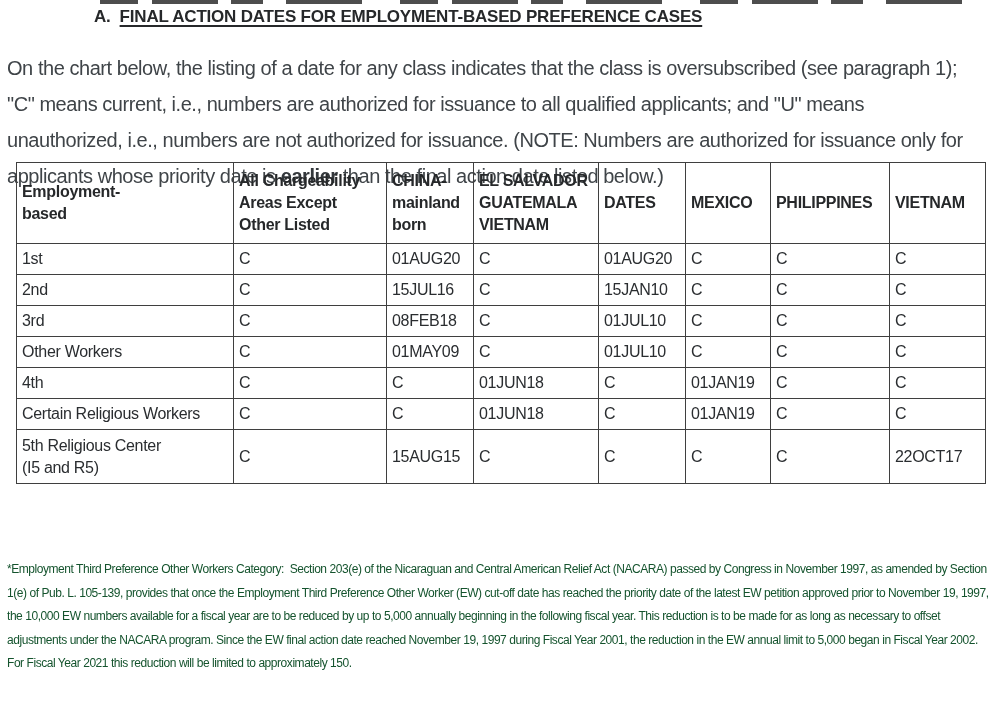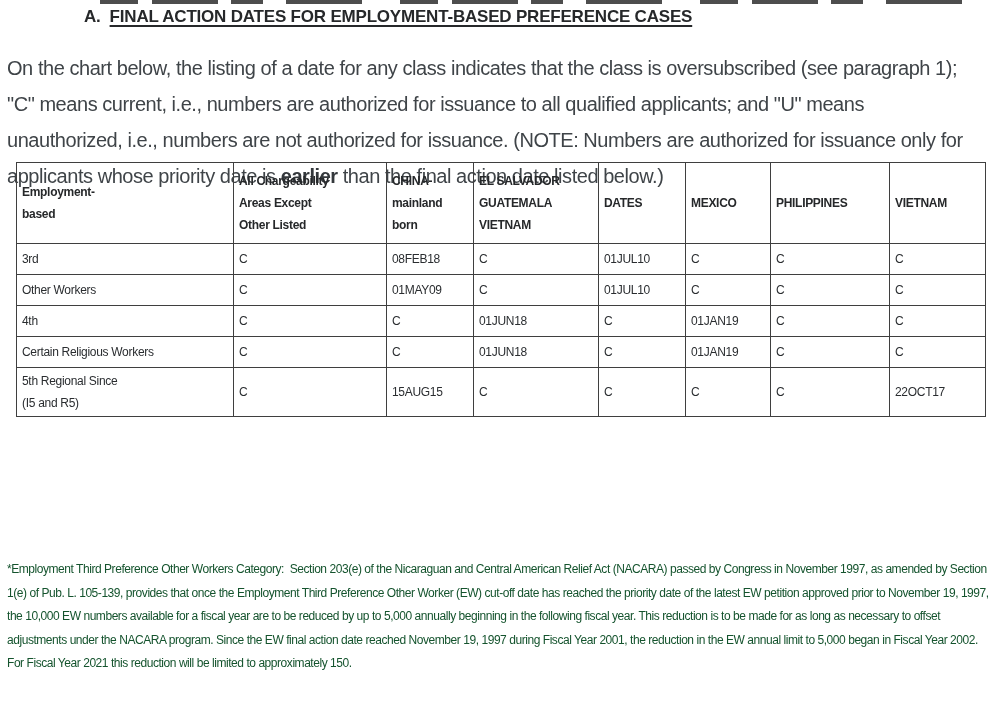--- a/index.html
+++ b/index.html
@@ -22,21 +22,21 @@
     background: repeating-linear-gradient(90deg,
       #2e2e2e 0 38px, transparent 38px 52px,
       #2e2e2e 52px 118px, transparent 118px 131px,
       #2e2e2e 131px 163px, transparent 163px 186px,
       #2e2e2e 186px 262px, transparent 262px 300px);
     opacity: .85;
   }
 
   .doc-heading {
     position: absolute;
-    top: 7px; left: 84px;
+    top: 7px; left: 94px;
     font-size: 17px;
     font-weight: bold;
     letter-spacing: -0.2px;
     color: #26282a;
     white-space: nowrap;
   }
   .doc-heading .prefix { text-decoration: none; margin-right: 9px; }
   .doc-heading .underlined {
     text-decoration: underline;
     text-underline-offset: 3px;
@@ -54,21 +54,21 @@
     white-space: pre-wrap;
   }
   .intro b { color: #34383c; }
 
   table.fad {
     position: absolute;
     top: 162px; left: 16px;
     width: 969px;
     border-collapse: collapse;
     table-layout: fixed;
-    font-size: 12px;
+    font-size: 16px;
     letter-spacing: -0.3px;
     color: #2a2d30;
   }
   table.fad th, table.fad td {
     border: 1px solid #3f3f3f;
     vertical-align: middle;
     text-align: left;
     padding: 2px 4px 2px 5px;
     overflow: hidden;
   }
@@ -133,20 +133,40 @@
 GUATEMALA
 VIETNAM</th>
           <th>DATES</th>
           <th>MEXICO</th>
           <th>PHILIPPINES</th>
           <th>VIETNAM</th>
         </tr>
     </thead>
     <tbody>
         <tr>
+          <td class="rowlabel">1st</td>
+          <td>C</td>
+          <td>01AUG20</td>
+          <td>C</td>
+          <td>01AUG20</td>
+          <td>C</td>
+          <td>C</td>
+          <td>C</td>
+        </tr>
+        <tr>
+          <td class="rowlabel">2nd</td>
+          <td>C</td>
+          <td>15JUL16</td>
+          <td>C</td>
+          <td>15JAN10</td>
+          <td>C</td>
+          <td>C</td>
+          <td>C</td>
+        </tr>
+        <tr>
           <td class="rowlabel">3rd</td>
           <td>C</td>
           <td>08FEB18</td>
           <td>C</td>
           <td>01JUL10</td>
           <td>C</td>
           <td>C</td>
           <td>C</td>
         </tr>
         <tr>
@@ -173,21 +193,21 @@
           <td class="rowlabel">Certain Religious Workers</td>
           <td>C</td>
           <td>C</td>
           <td>01JUN18</td>
           <td>C</td>
           <td>01JAN19</td>
           <td>C</td>
           <td>C</td>
         </tr>
         <tr>
-          <td class="rowlabel">5th Regional Since
+          <td class="rowlabel">5th Religious Center
 (I5 and R5)</td>
           <td>C</td>
           <td>15AUG15</td>
           <td>C</td>
           <td>C</td>
           <td>C</td>
           <td>C</td>
           <td>22OCT17</td>
         </tr>
       </tbody>

